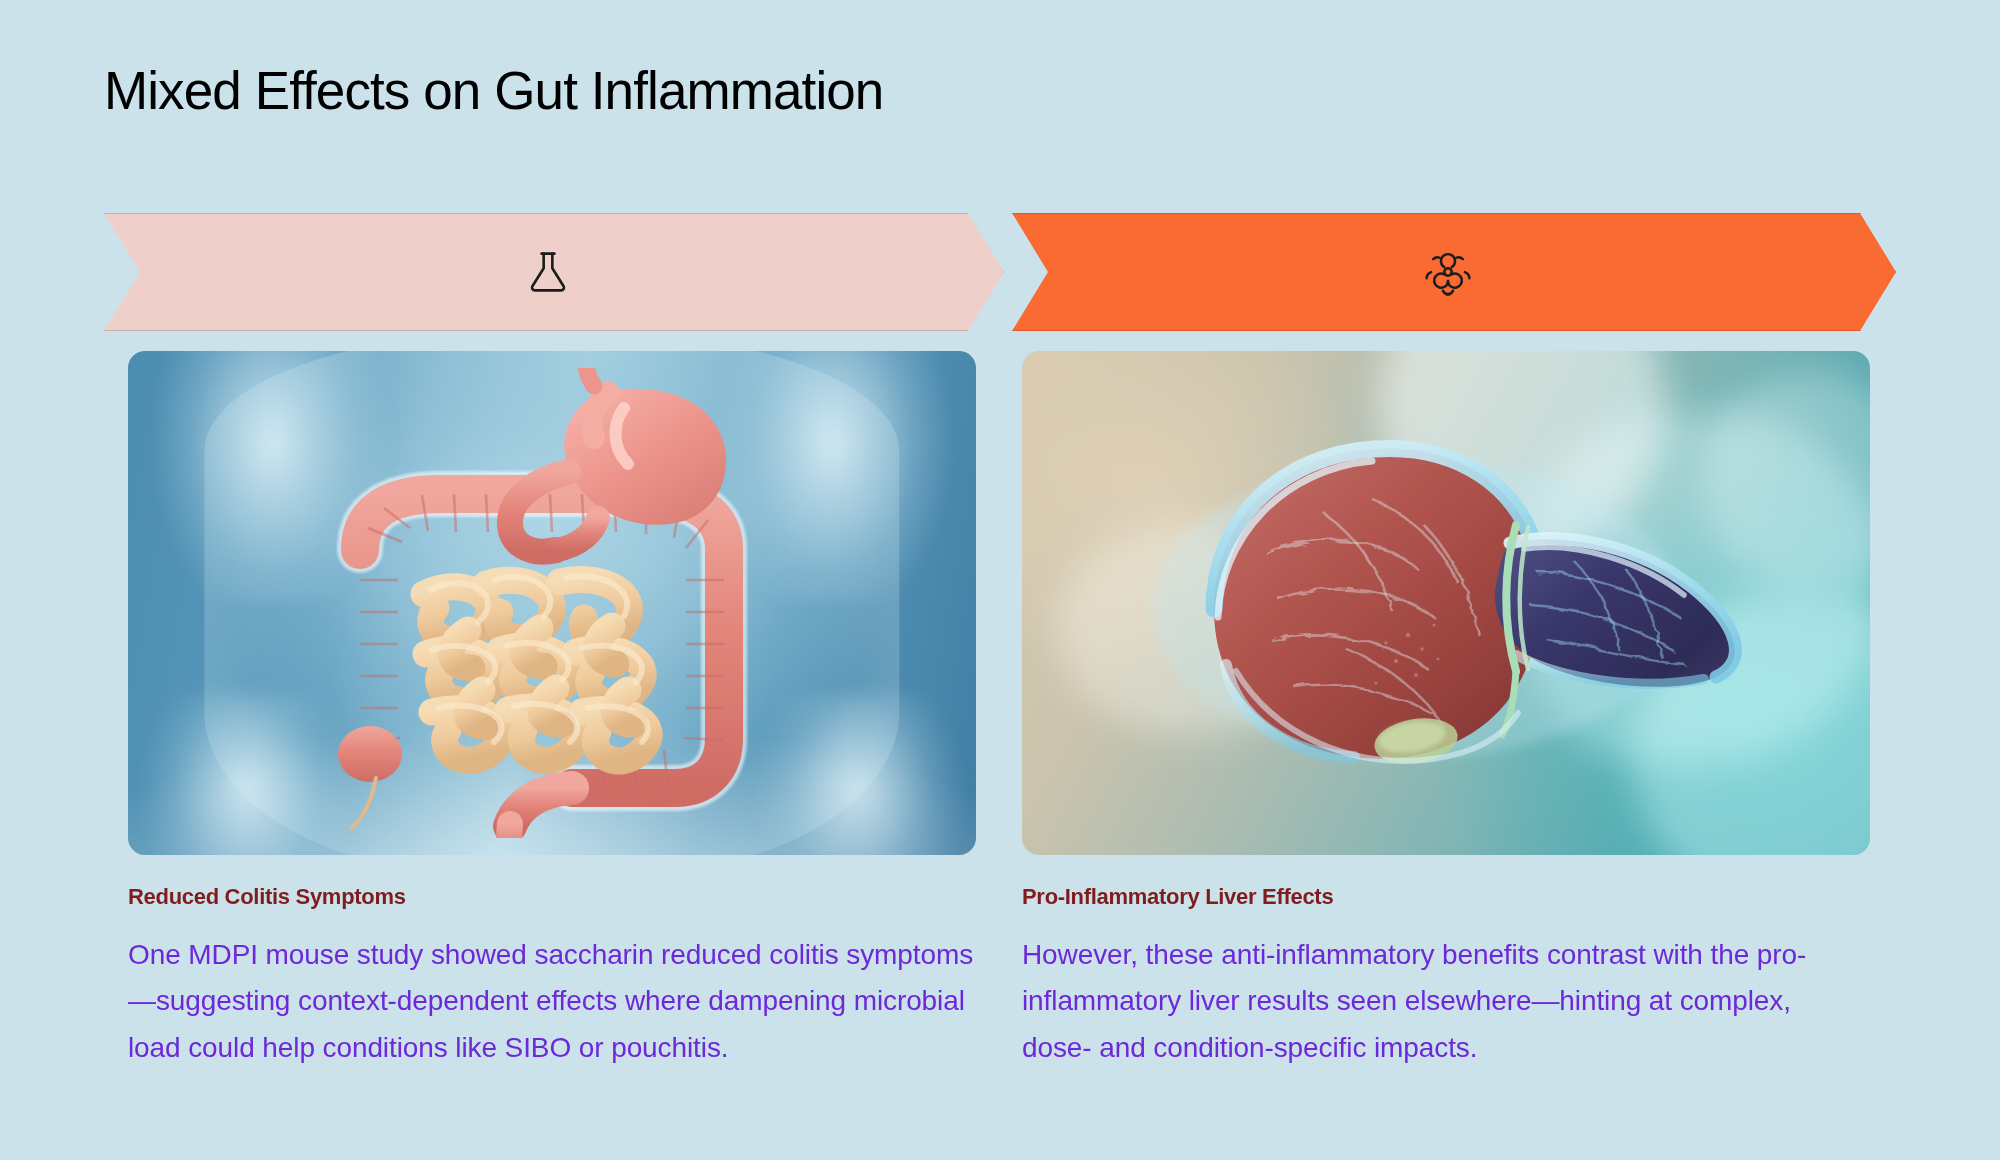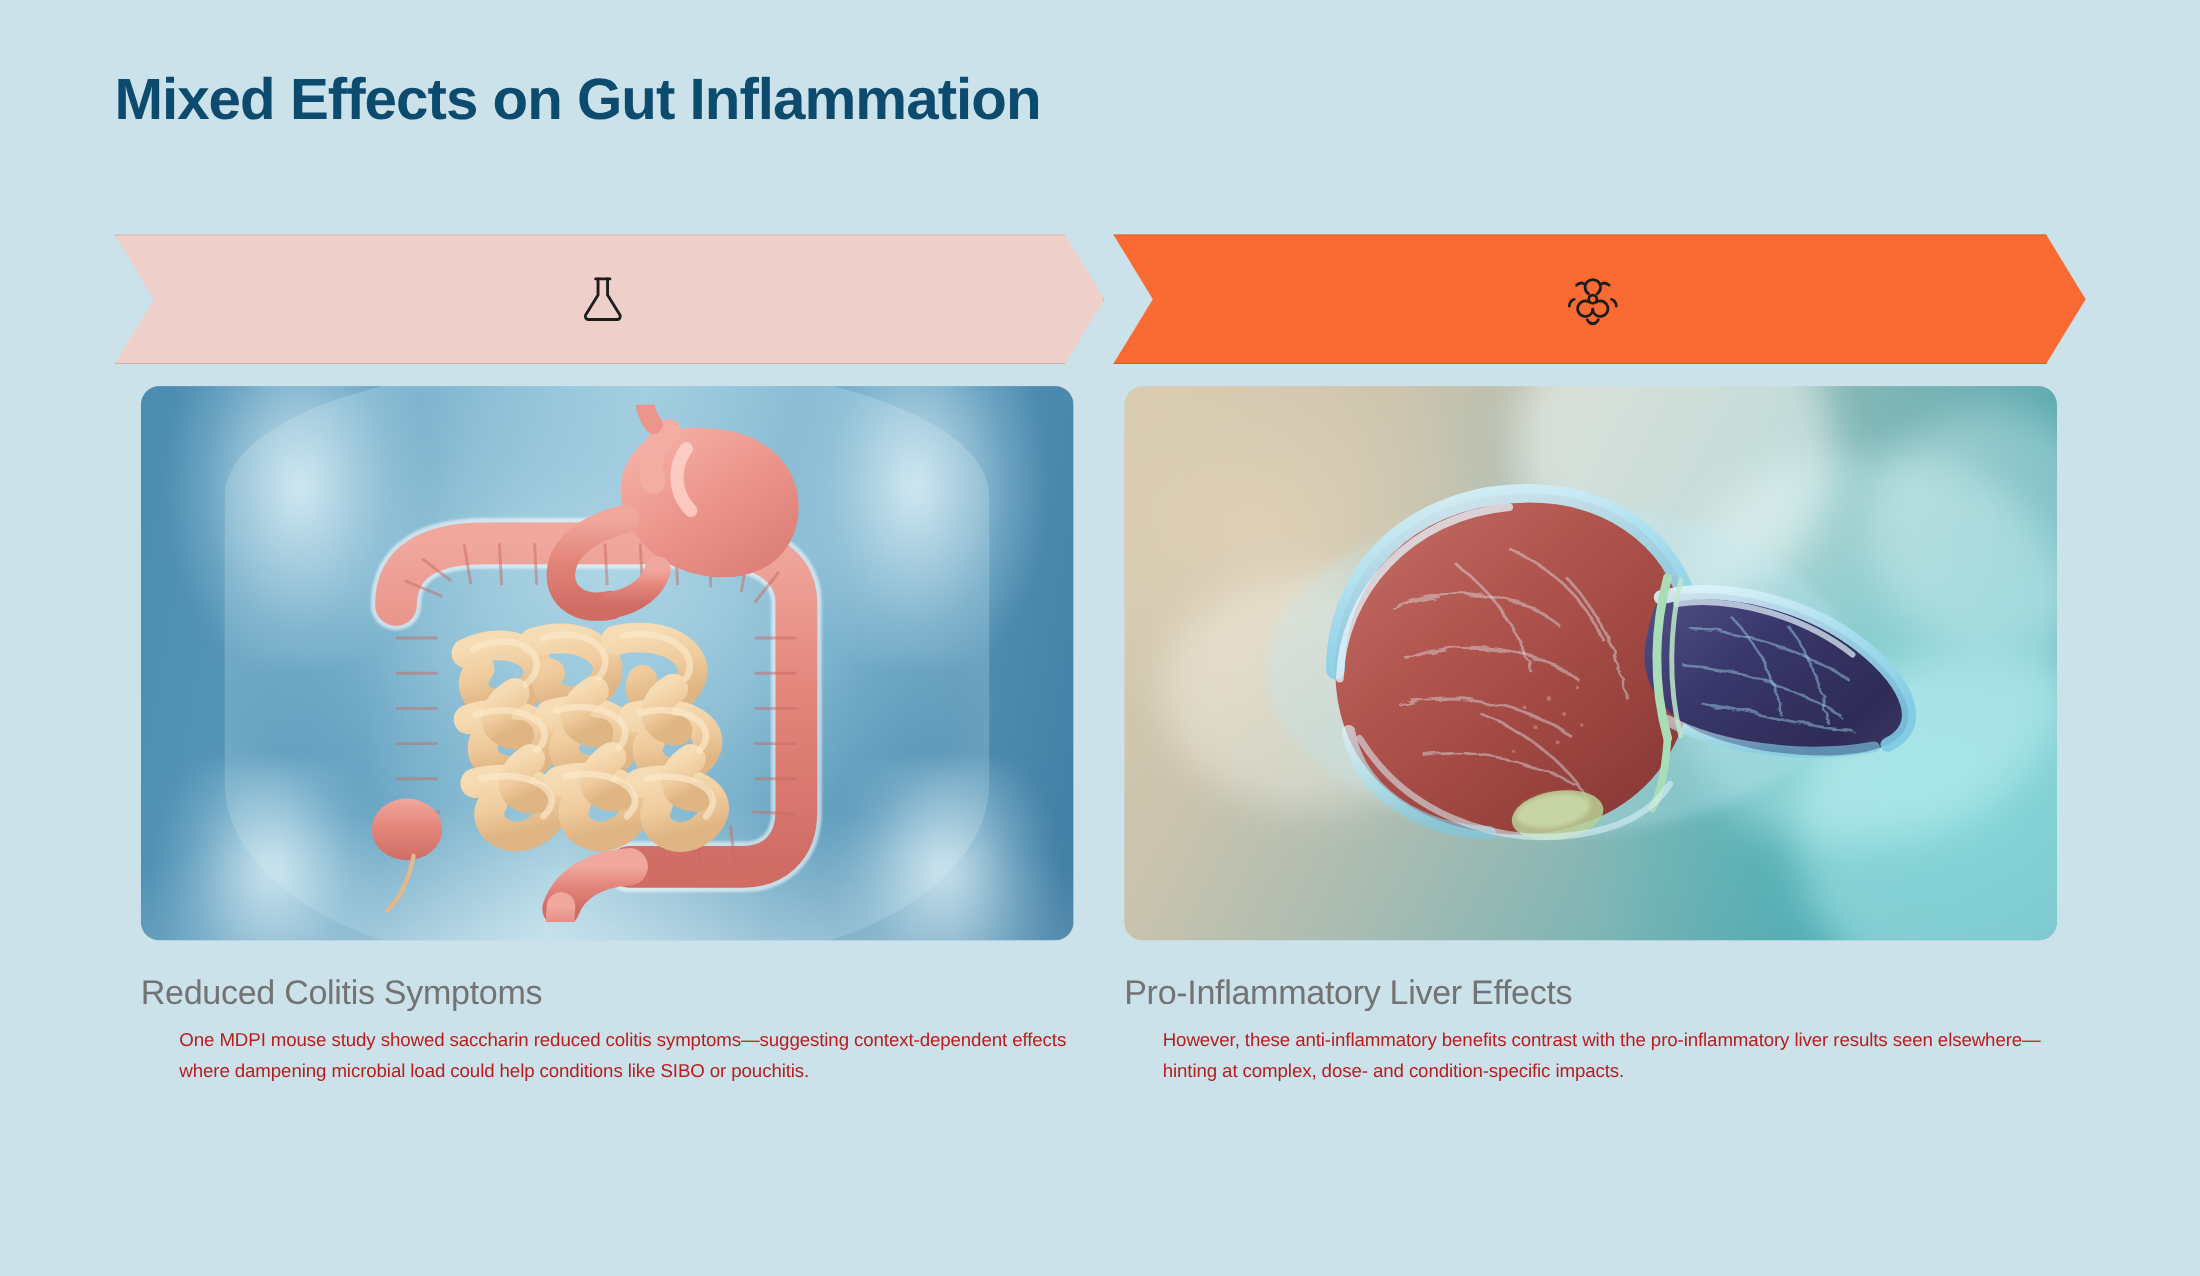--- a/index.html
+++ b/index.html
@@ -19,23 +19,23 @@
     position: absolute;
     inset: 0;
   }
 
   
   .page-title {
     position: absolute;
     left: 104px;
     top: 62px;
     font-size: 53px;
-    font-weight: 700;
+    font-weight: 400;
     letter-spacing: -0.9px;
-    color: #0c4a6e;
+    color: #000000;
     line-height: 1.1;
     white-space: nowrap;
     font-stretch: condensed;
   }
 
   
   .banner-row {
     position: absolute;
     left: 0;
     top: 213px;
@@ -174,37 +174,36 @@
     transform: translate(-50%, -50%);
     width: 720px;
     height: 420px;
   }
 
   
   .card-heading {
     position: absolute;
     top: 884px;
     width: 848px;
-    font-size: 31px;
-    font-weight: 400;
+    font-size: 22px;
+    font-weight: 700;
     letter-spacing: -0.3px;
-    color: #737373;
+    color: #7f1d1d;
     line-height: 1.2;
     font-stretch: condensed;
   }
   .card-body {
     position: absolute;
     top: 932px;
     width: 846px;
-    font-size: 17px;
+    font-size: 28px;
     font-weight: 400;
-    color: #b91c1c;
+    color: #6d28d9;
     line-height: 1.66;
     letter-spacing: -0.1px;
-    margin-left: 35px;
   }
 </style>
 </head>
 <body>
 
 <div class="page">
 
   <div class="page-title">Mixed Effects on Gut Inflammation</div>
 
   <div class="banner-row">

